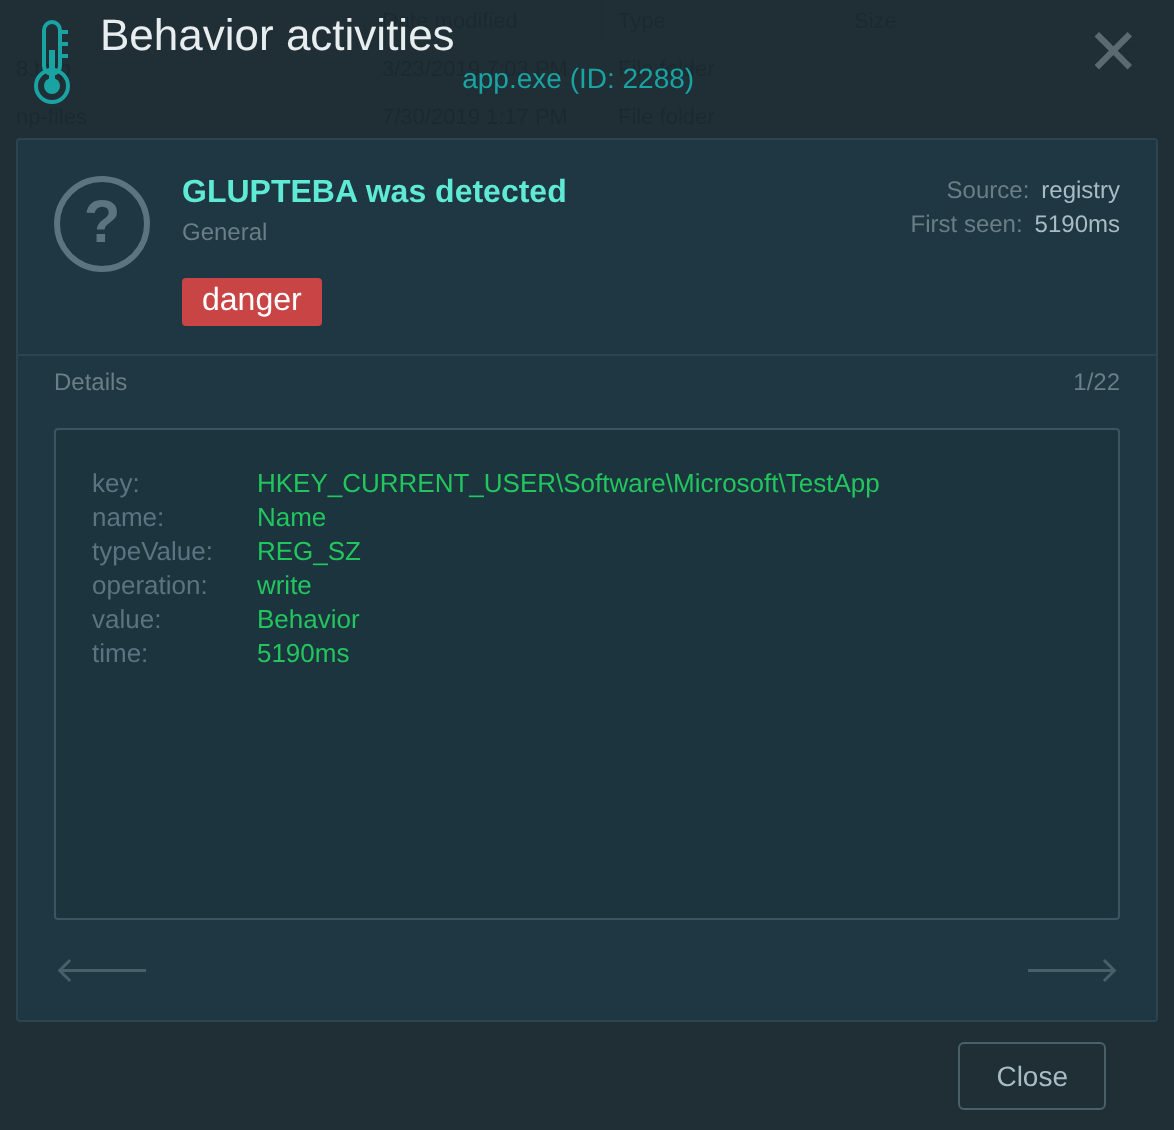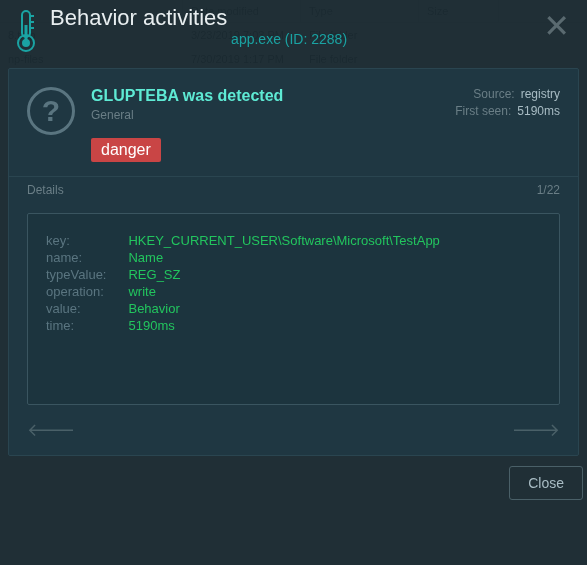--- a/index.html
+++ b/index.html
@@ -158,21 +158,21 @@
       align-items: center;
     }
     .details-body {
       margin: 10px 18px;
       border: 1px solid #3a5560;
       border-radius: 2px;
       padding: 18px;
       background: #1c343e;
       font-family: "Courier New", monospace;
       font-size: 13px;
-      height: 192px;
+      height: 246px;
     }
     .details-body table {
       border-collapse: collapse;
     }
     .details-body td {
       padding: 1px 0;
       vertical-align: top;
     }
     .details-body td.k {
       color: #5a7580;
@@ -188,21 +188,21 @@
       padding: 4px 18px 14px 18px;
     }
     .nav-arrows span {
       color: #4a6068;
       font-size: 18px;
       cursor: pointer;
     }
     .close-footer {
       display: flex;
       justify-content: flex-end;
-      padding: 10px 4px 8px 0;
+      padding: 10px 34px 8px 0;
     }
     .close-btn {
       border: 1px solid #4a6068;
       background: transparent;
       color: #a8bcc4;
       padding: 8px 18px;
       font-size: 14px;
       border-radius: 3px;
       cursor: pointer;
     }

